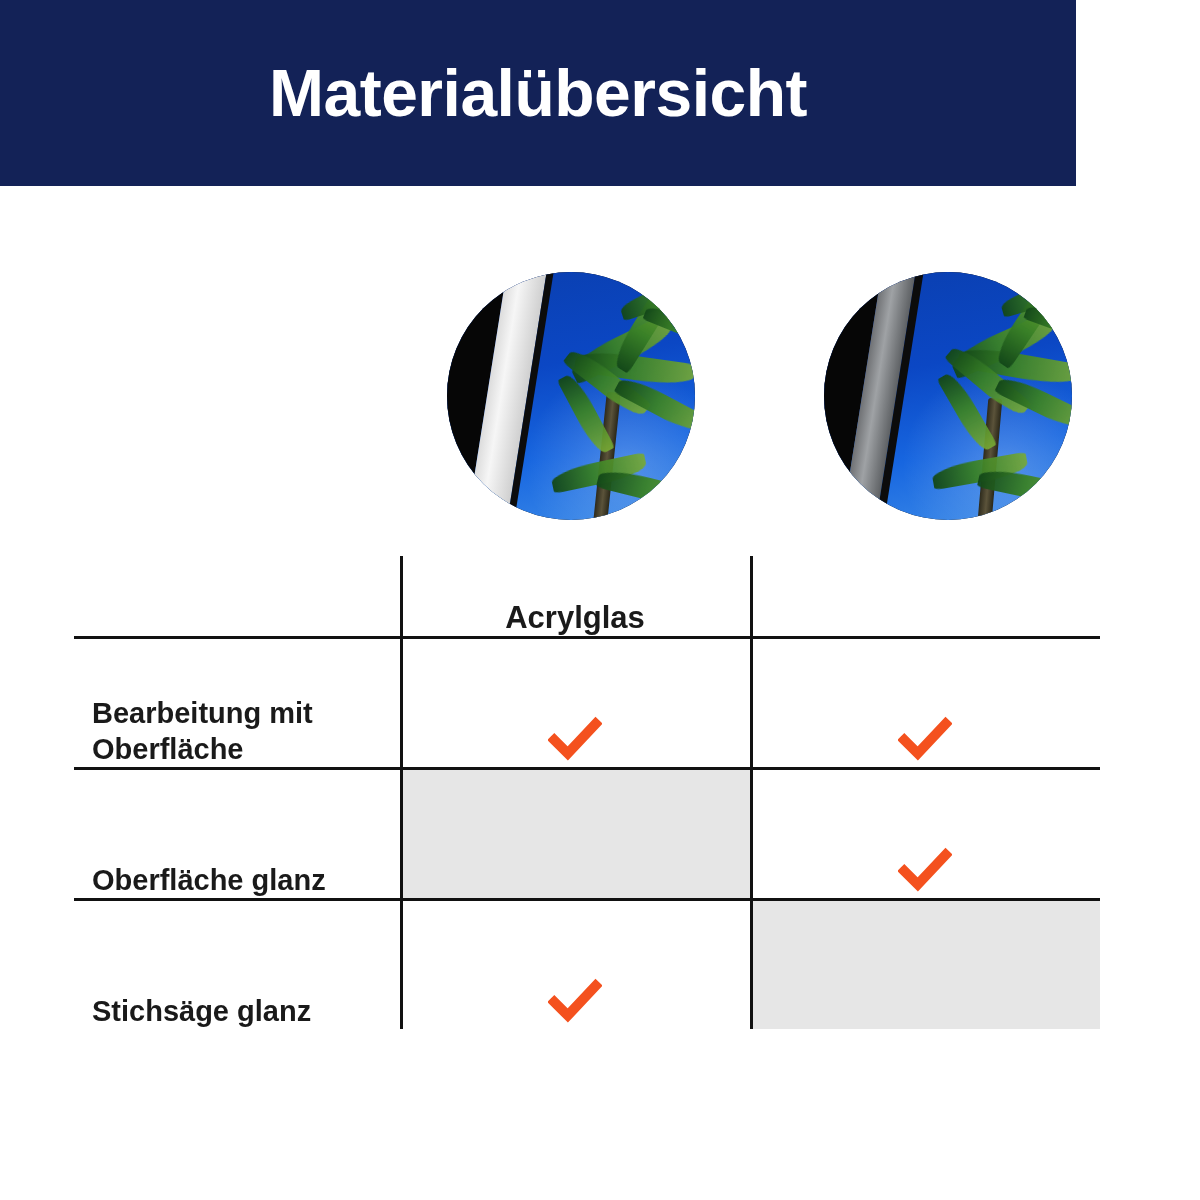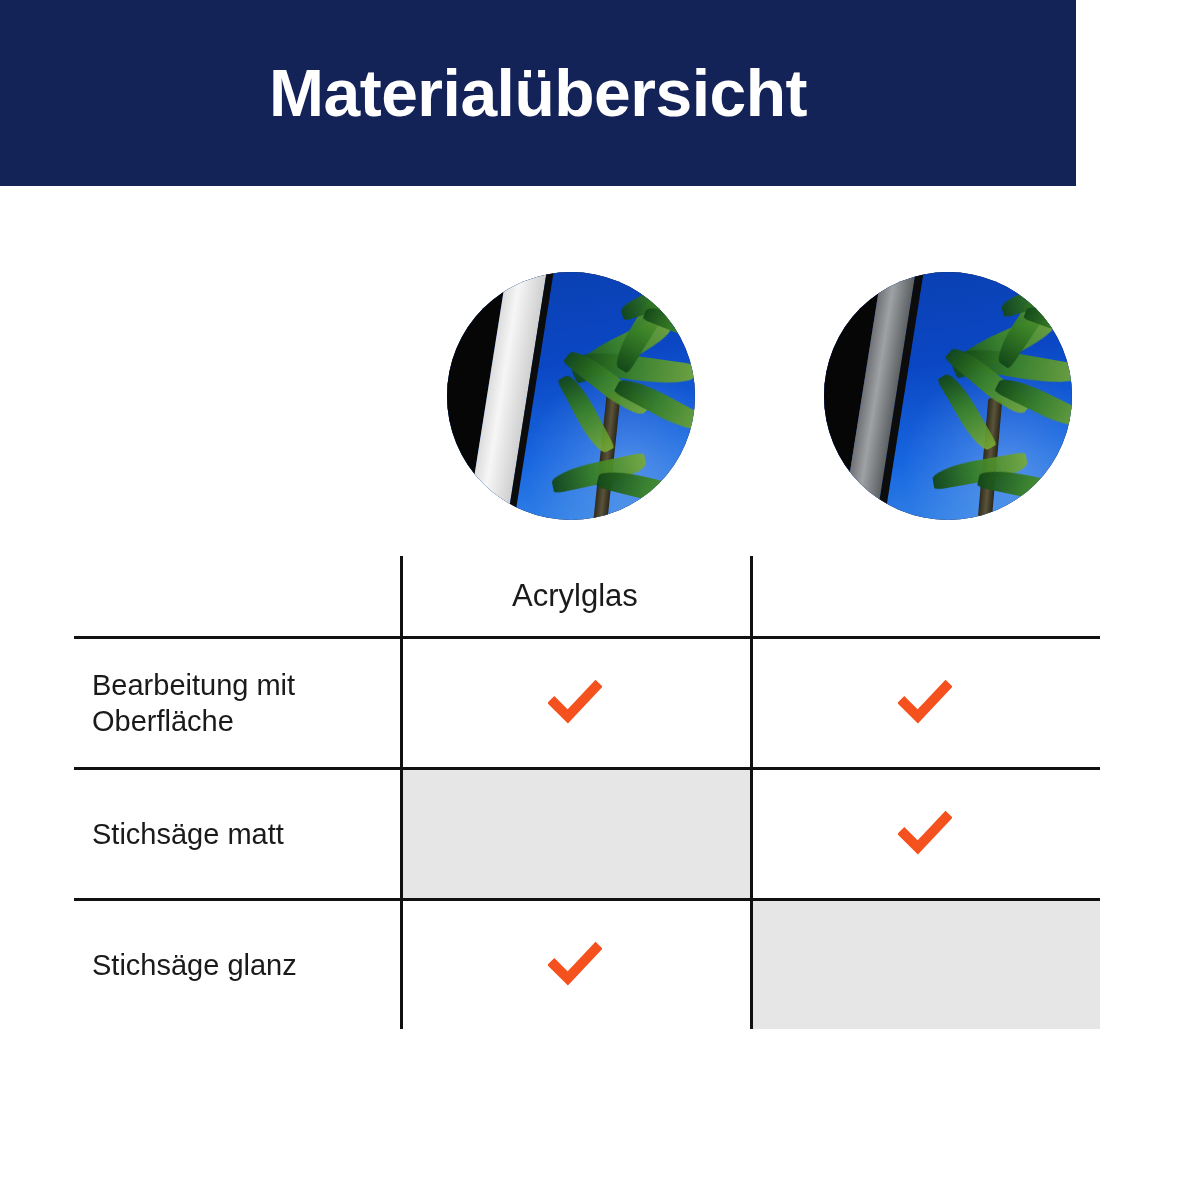--- a/index.html
+++ b/index.html
@@ -122,22 +122,23 @@
     top: 556px;
     width: 1026px;
   }
   .trow {
     display: flex;
     align-items: stretch;
   }
   .cell {
     box-sizing: border-box;
     display: flex;
-    align-items: center;
+    align-items: flex-end;
     position: relative;
+    font-weight: bold;
   }
   .c-label { width: 326px; }
   .c-col   { width: 350px; justify-content: center; }
 
   .hrow { height: 80px; }
   .hrow .c-col {
     font-size: 31px;
     color: #1a1a1a;
   }
   .vline {
@@ -262,21 +263,21 @@
         <svg class="check" viewBox="0 0 60 60">
           <path d="M7 30 L22 45 L53 12" fill="none" stroke="#f4511e" stroke-width="11" stroke-linecap="square" stroke-linejoin="miter"></path>
         </svg>
       </div>
     </div>
 
     <div class="hline"></div>
 
     <div class="trow brow">
       <div class="cell c-label">
-        <div class="rowlabel">Stichsäge matt</div>
+        <div class="rowlabel">Oberfläche glanz</div>
       </div>
       <div class="cell c-col shaded">
         <div class="vline"></div>
       </div>
       <div class="cell c-col">
         <div class="vline"></div>
         <svg class="check" viewBox="0 0 60 60">
           <path d="M7 30 L22 45 L53 12" fill="none" stroke="#f4511e" stroke-width="11" stroke-linecap="square" stroke-linejoin="miter"></path>
         </svg>
       </div>

